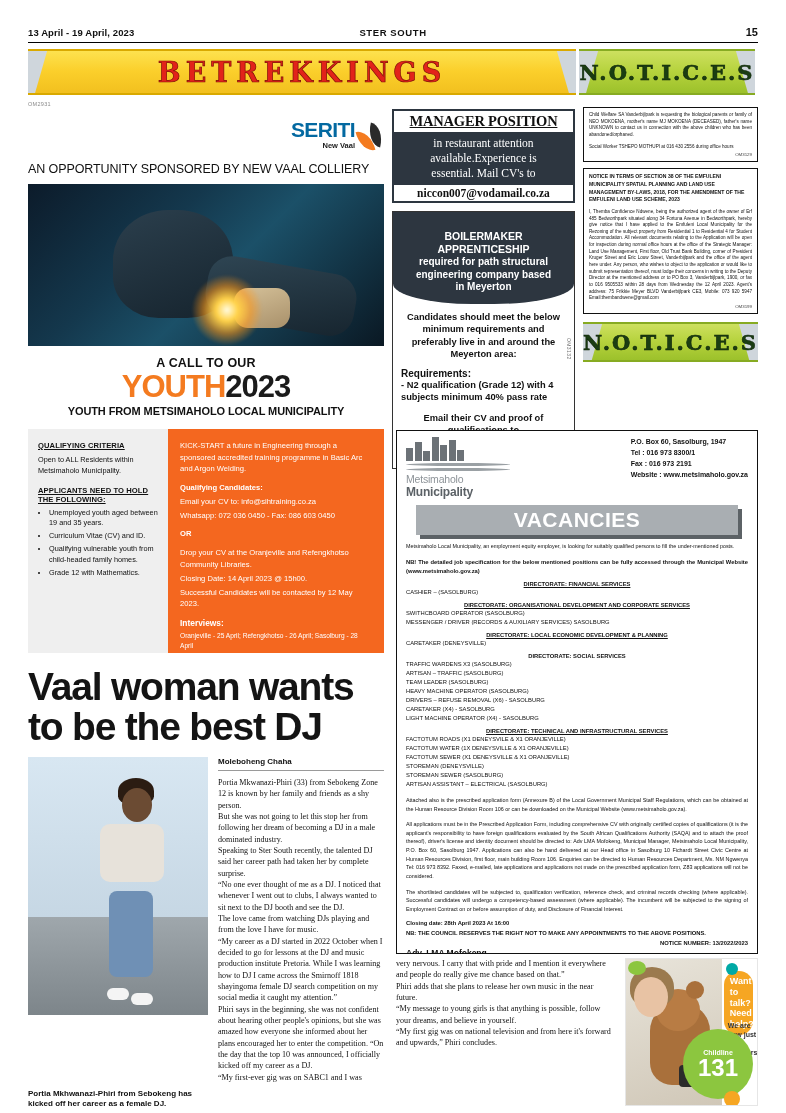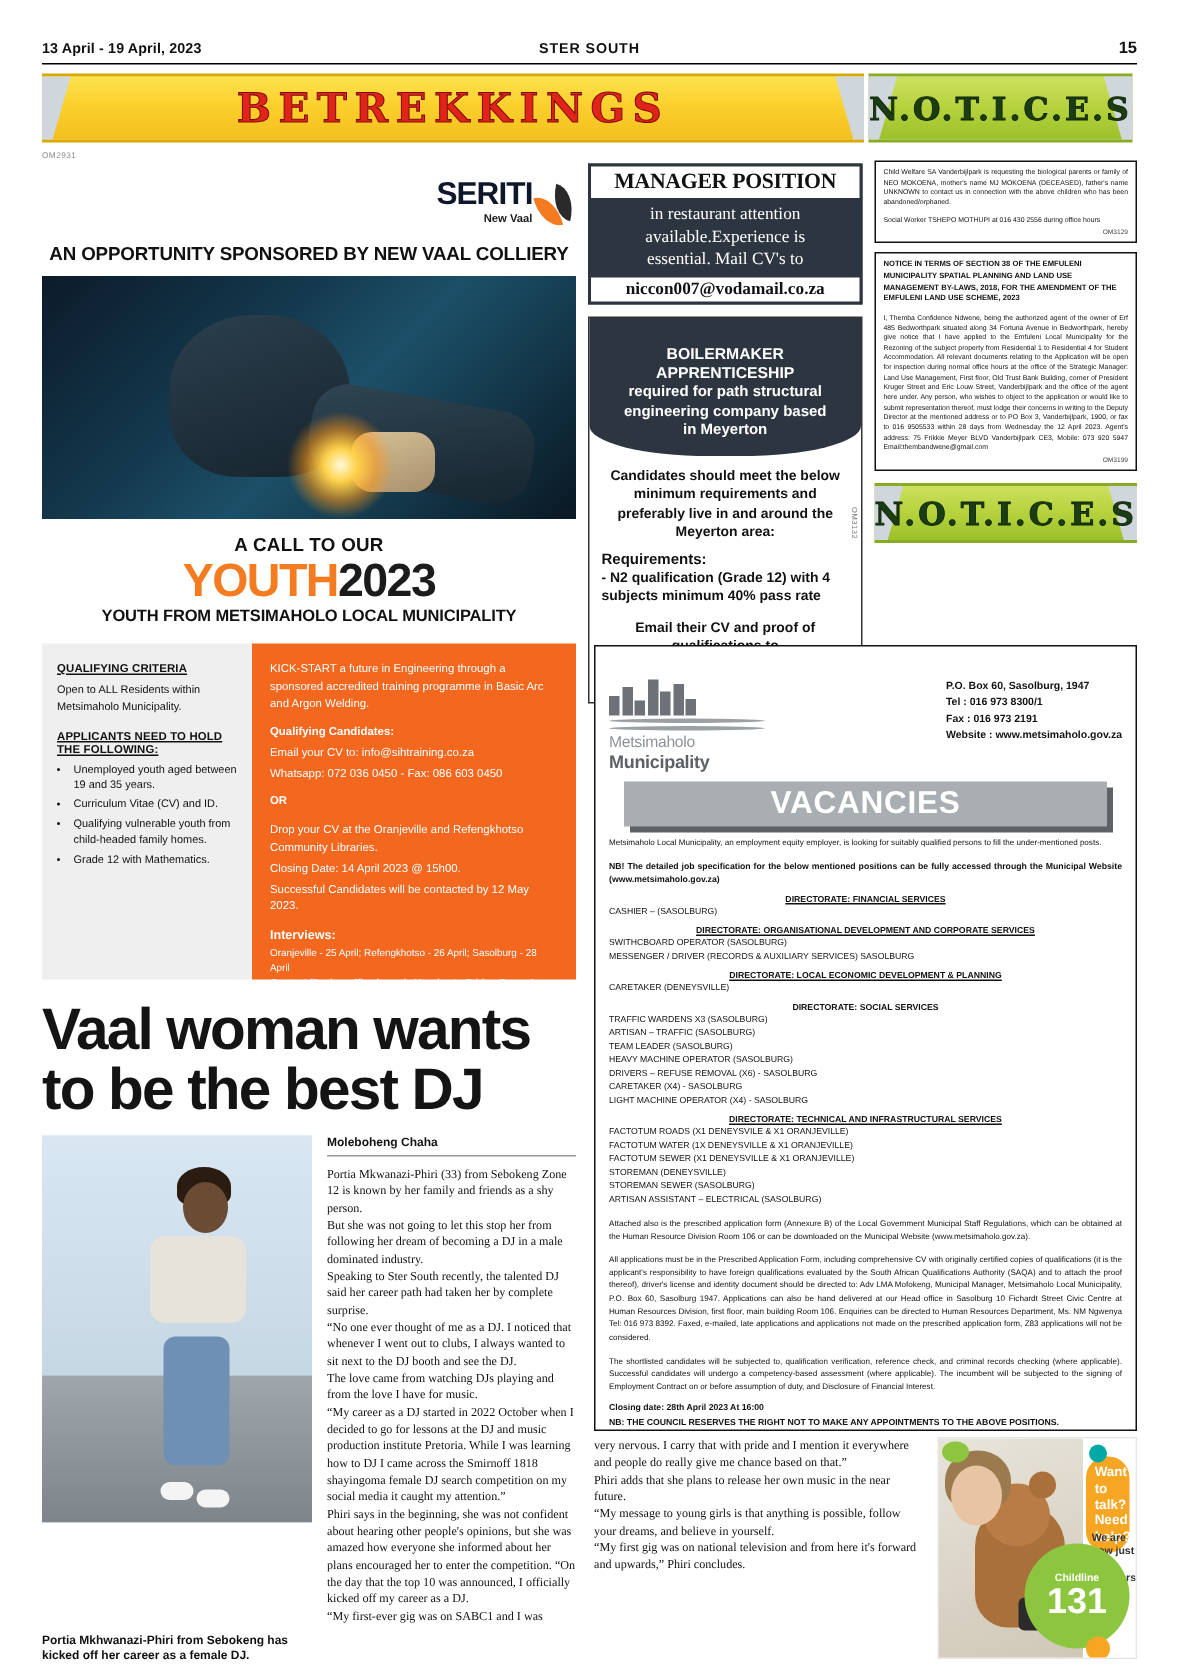--- a/index.html
+++ b/index.html
@@ -63,30 +63,30 @@
   .cols { display:flex; gap:8px; margin-top:6px; }
   .col-left  { width: 360px; }
   .col-mid   { width: 185px; }
   .col-right { width: 176px; }
 
   .refcode { font-size:5.5px; color:#8a8a8a; letter-spacing:.3px; }
 
   
   .seriti-block { display:flex; justify-content:flex-end; align-items:center; margin-top:14px; }
   .seriti-logo { display:flex; align-items:flex-end; gap:3px; }
-  .seriti-word { font-size:21px; font-weight:900; letter-spacing:-0.6px; line-height:.85; color:#0f172a;text-align:right; }
+  .seriti-word { font-size:21px; font-weight:900; letter-spacing:-0.6px; line-height:.85; color:#0369a1;text-align:right; }
   .seriti-sub { font-size:7.5px; font-weight:bold; text-align:right; color:#1b1b1b; margin-top:2px; }
   .leaf-wrap { position:relative; width:26px; height:26px; }
   .leaf {
     position:absolute; width:15px; height:22px; border-radius: 0 100% 0 100%;
   }
   .leaf-orange { background:#f47b20; left:0; top:6px; transform: rotate(-14deg); }
   .leaf-dark   { background:#2a2a2a; left:10px; top:0; transform: rotate(14deg); }
   .opportunity-line {
-    text-align:center; font-size:12.5px; font-weight:bold; letter-spacing:-0.1px;
+    text-align:left; font-size:12.5px; font-weight:normal; letter-spacing:-0.1px;
     margin: 12px 0 8px 0;
   }
 
   
   .welder-photo {
     height:162px; width:100%; position:relative; overflow:hidden;
     background: linear-gradient(135deg,#0c1b2a 0%,#14384d 35%,#1b5068 55%,#0a1823 100%);
   }
   .welder-photo .spark {
     position:absolute; left:46%; top:56%; width:70px; height:70px; border-radius:50%;
@@ -154,21 +154,21 @@
     font-size:8px; font-weight:bold; line-height:1.3; margin-top:6px; width:188px;
   }
 
   
   .ad-manager {
     background:#2d3640; color:#fff; text-align:center;
     padding:0; margin-top:8px; border:2px solid #2d3640;
   }
   .ad-manager .title {
     background:#fff; color:#111; font-family:"Liberation Serif", serif;
-    font-weight:bold; font-size:14.5px; padding:2px 0; letter-spacing:-.2px;
+    font-weight:bold; font-size:14.5px; padding:2px 0; letter-spacing:-.2px;text-decoration:underline;
   }
   .ad-manager .lines {
     font-family:"Liberation Serif", serif; font-size:11.5px; line-height:1.3; padding:4px 6px;
   }
   .ad-manager .email {
     background:#fff; color:#111; font-family:"Liberation Serif", serif;
     font-weight:bold; font-size:11.5px; padding:2px 0;
   }
 
   .ad-boiler { border:1px solid #333; margin-top:8px; padding:0 0 6px 0; position:relative; }
@@ -188,21 +188,21 @@
   }
 
   
   .notice-box { border:1px solid #111; padding:4px 5px; margin-top:6px; }
   .notice-txt { font-size:4.6px; line-height:1.45; text-align:justify; }
   .notice-head { font-size:5.1px; font-weight:bold; line-height:1.5; }
   .notice-code { font-size:4.4px; text-align:right; color:#444; margin-top:2px; }
 
   
   .muni {
-    border:1.4px solid #111; margin-top:6px; padding:20px 9px 8px 9px;
+    border:1.4px solid #111; margin-top:6px; padding:4px 9px 8px 9px;
     background:#fff; height:524px; position:relative; overflow:hidden;
   }
   .muni-top { display:flex; justify-content:space-between; align-items:flex-start; }
   .muni-logo-wrap { width:104px; }
   .muni-sky { display:flex; align-items:flex-end; gap:1.5px; height:26px; }
   .muni-sky i { display:block; background:#6c7277; width:7px; }
   .muni-waves { margin-top:2px; }
   .muni-waves div { height:3px; background:#9aa0a4; border-radius:50%; margin-bottom:2px; }
   .muni-name1 { font-size:10.5px; color:#8d9398; letter-spacing:-.2px; }
   .muni-name2 { font-size:12px; color:#5b6166; font-weight:bold; letter-spacing:-.2px; }

